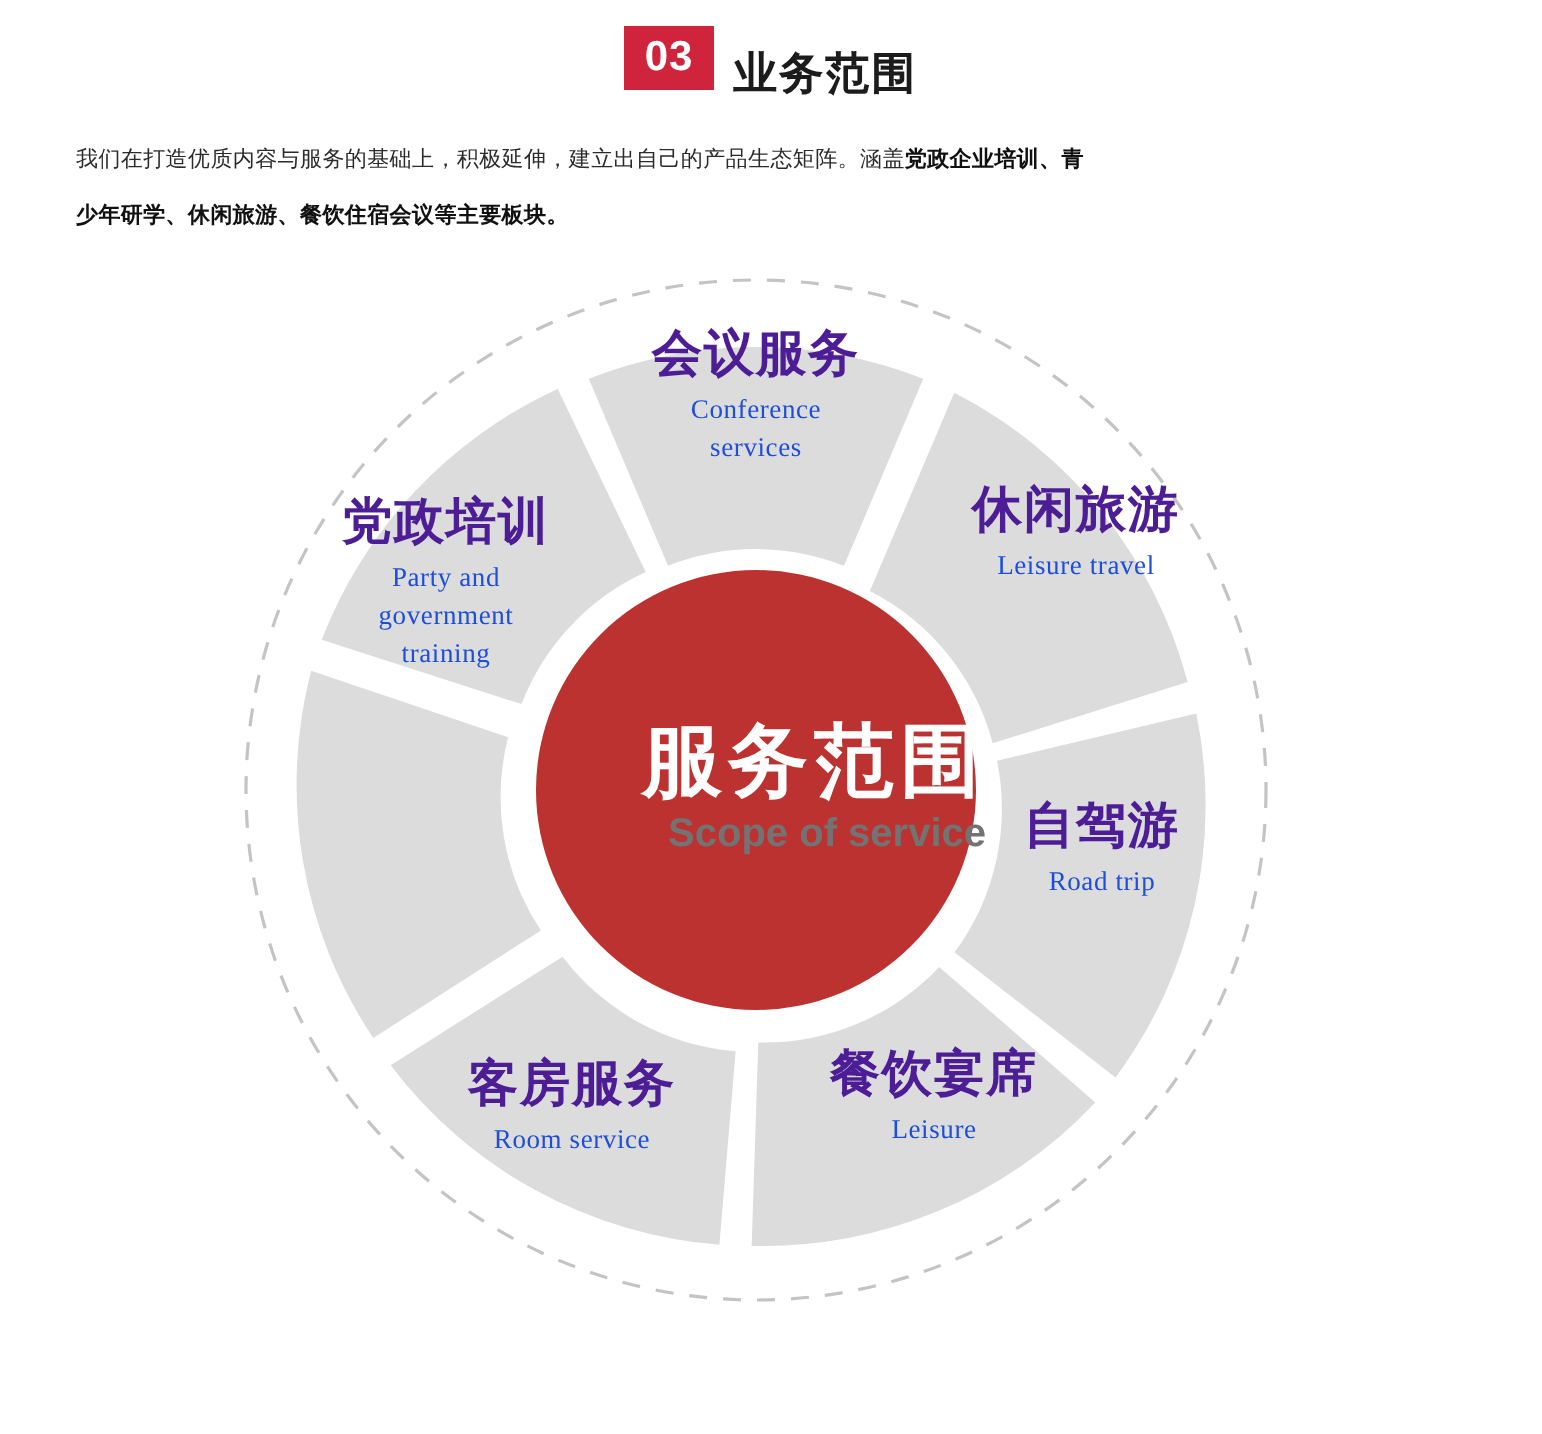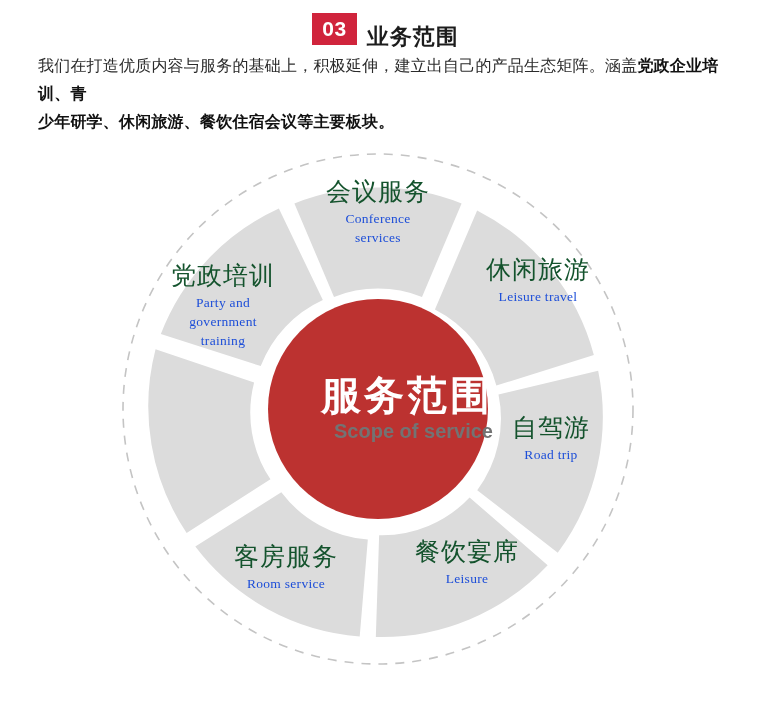--- a/index.html
+++ b/index.html
@@ -38,22 +38,22 @@
     color: #1c1c1c;
     font-size: 22px;
     font-weight: bold;
     letter-spacing: 1px;
     font-family: "Liberation Sans", "DejaVu Sans", sans-serif;
     margin-top: 16px;
   }
 
   
   .intro {
-    margin: 14px 38px 0 38px;
-    font-size: 16px;
+    margin: 28px 38px 0 38px;
+    font-size: 11px;
     line-height: 28px;
     color: #2b2b2b;
     letter-spacing: 0.2px;
   }
   .intro .line1 { font-weight: normal; }
   .intro .line2 { font-weight: bold; color: #111111; }
   .intro .seg-bold { font-weight: bold; color: #111111; }
 
   
   .diagram-wrap {
@@ -68,22 +68,22 @@
     top: 0;
   }
 
   
   .seg-label {
     position: absolute;
     text-align: center;
     pointer-events: none;
   }
   .seg-cn {
-    color: #14532d;
-    font-weight: normal;
+    color: #4c1d95;
+    font-weight: bold;
     font-size: 25px;
     line-height: 30px;
     letter-spacing: 1px;
     font-family: "Liberation Sans", "DejaVu Sans", sans-serif;
     white-space: nowrap;
   }
   .seg-en {
     color: #1d4ed8;
     font-size: 13.5px;
     line-height: 19px;

